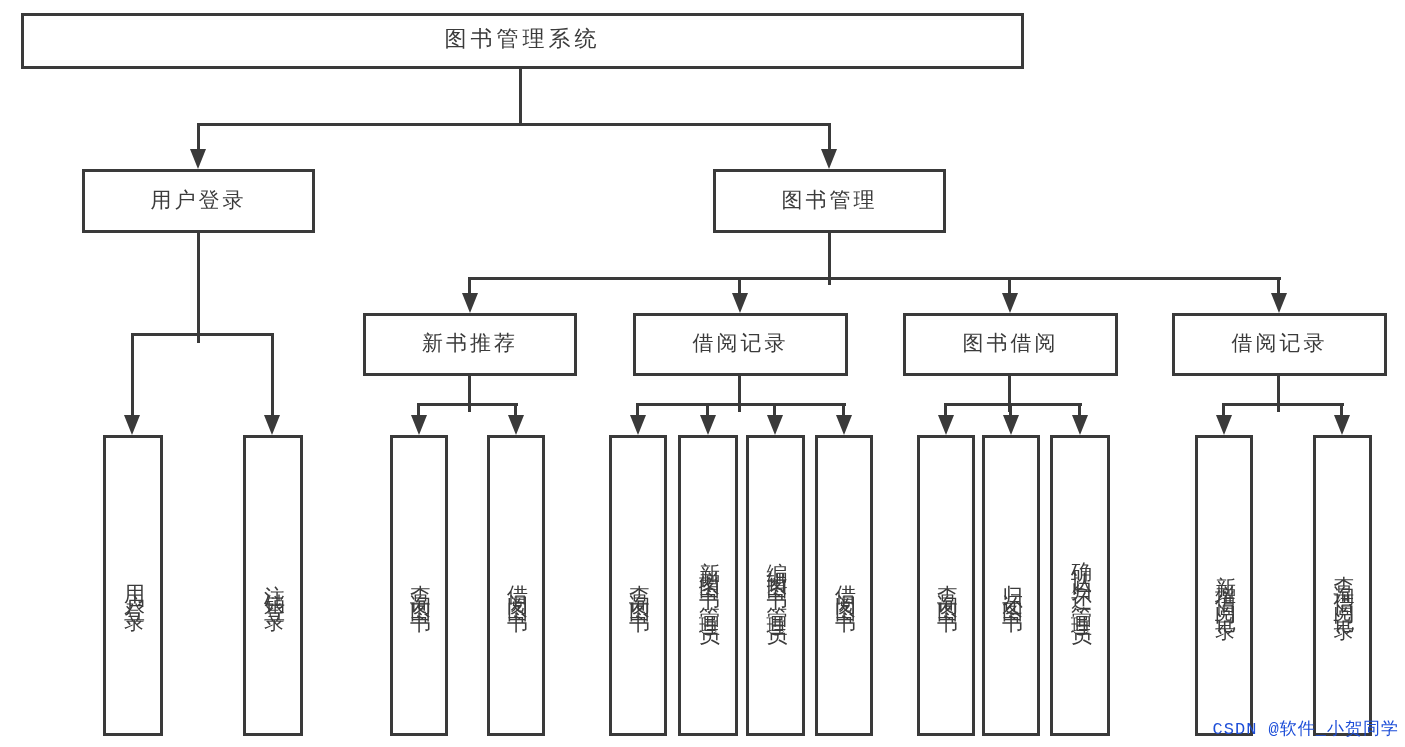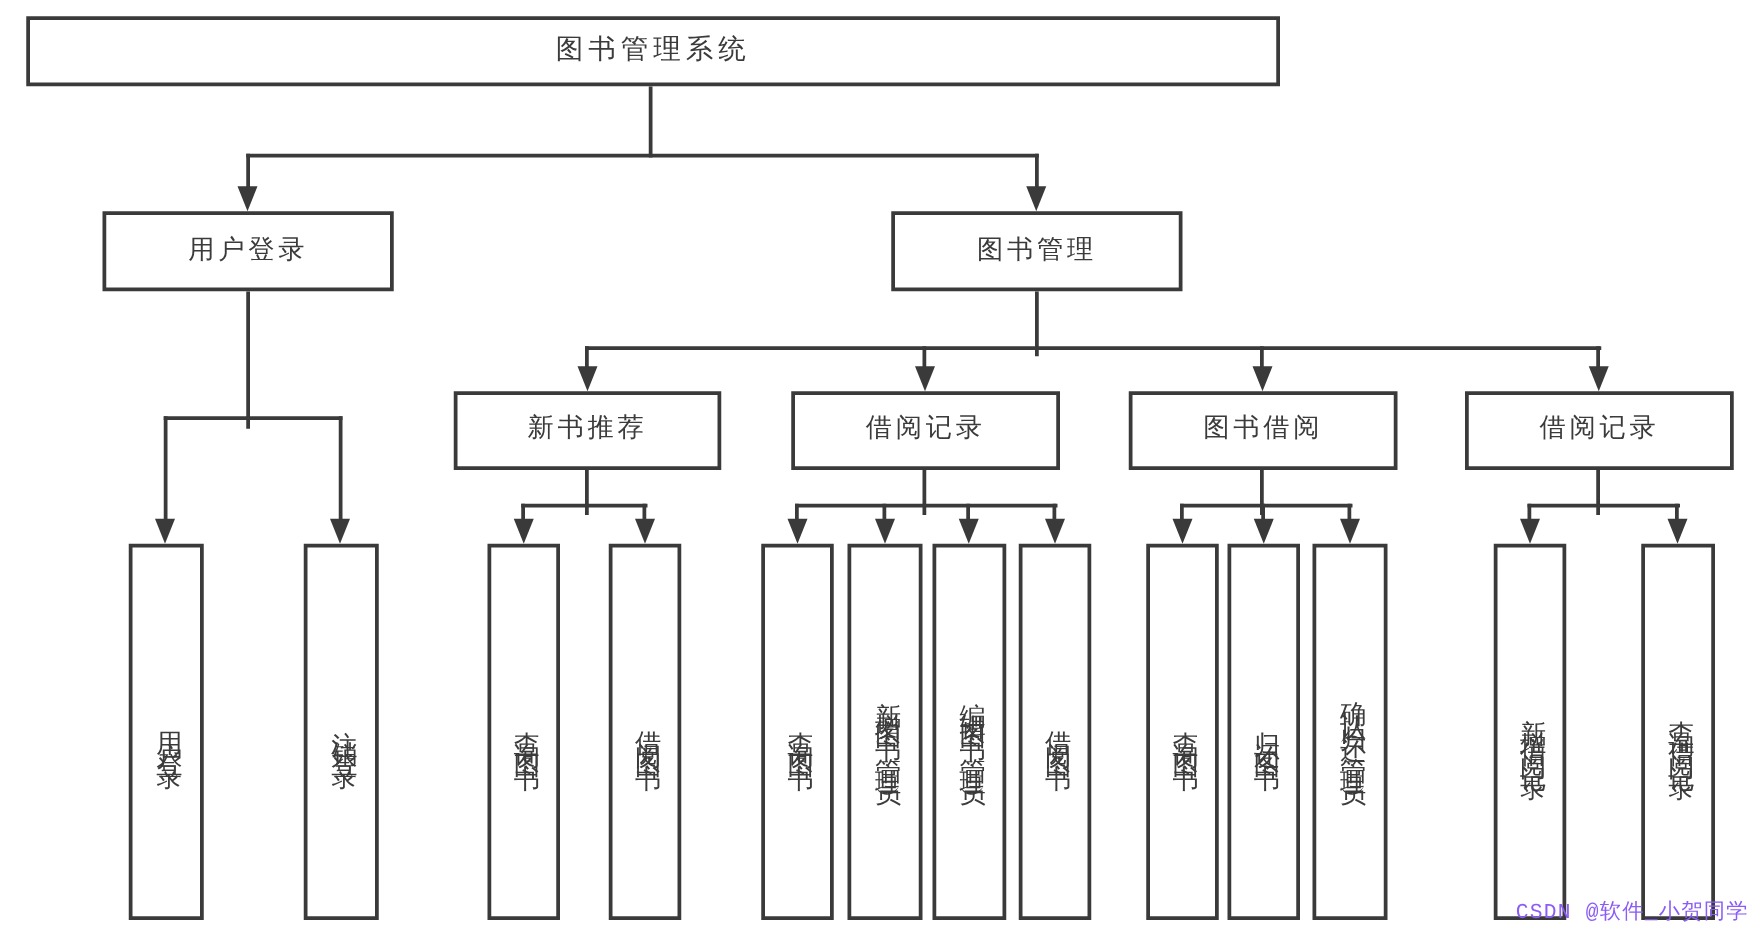--- a/index.html
+++ b/index.html
@@ -55,21 +55,21 @@
     border-right: 8px solid transparent;
     border-top: 20px solid #3a3a3a;
     z-index: 1;
   }
   .watermark {
     position: absolute;
     top: 717px;
     right: 6px;
     font-size: 17px;
     letter-spacing: 1px;
-    color: #8b5cf6;
+    color: #1d4ed8;
     z-index: 5;
     white-space: nowrap;
   }
 </style>
 </head>
 <body>
 
 <div class="canvas">
 
   <div class="box root hlabel" style="left:21px;top:13px;width:1003px;height:56px">

